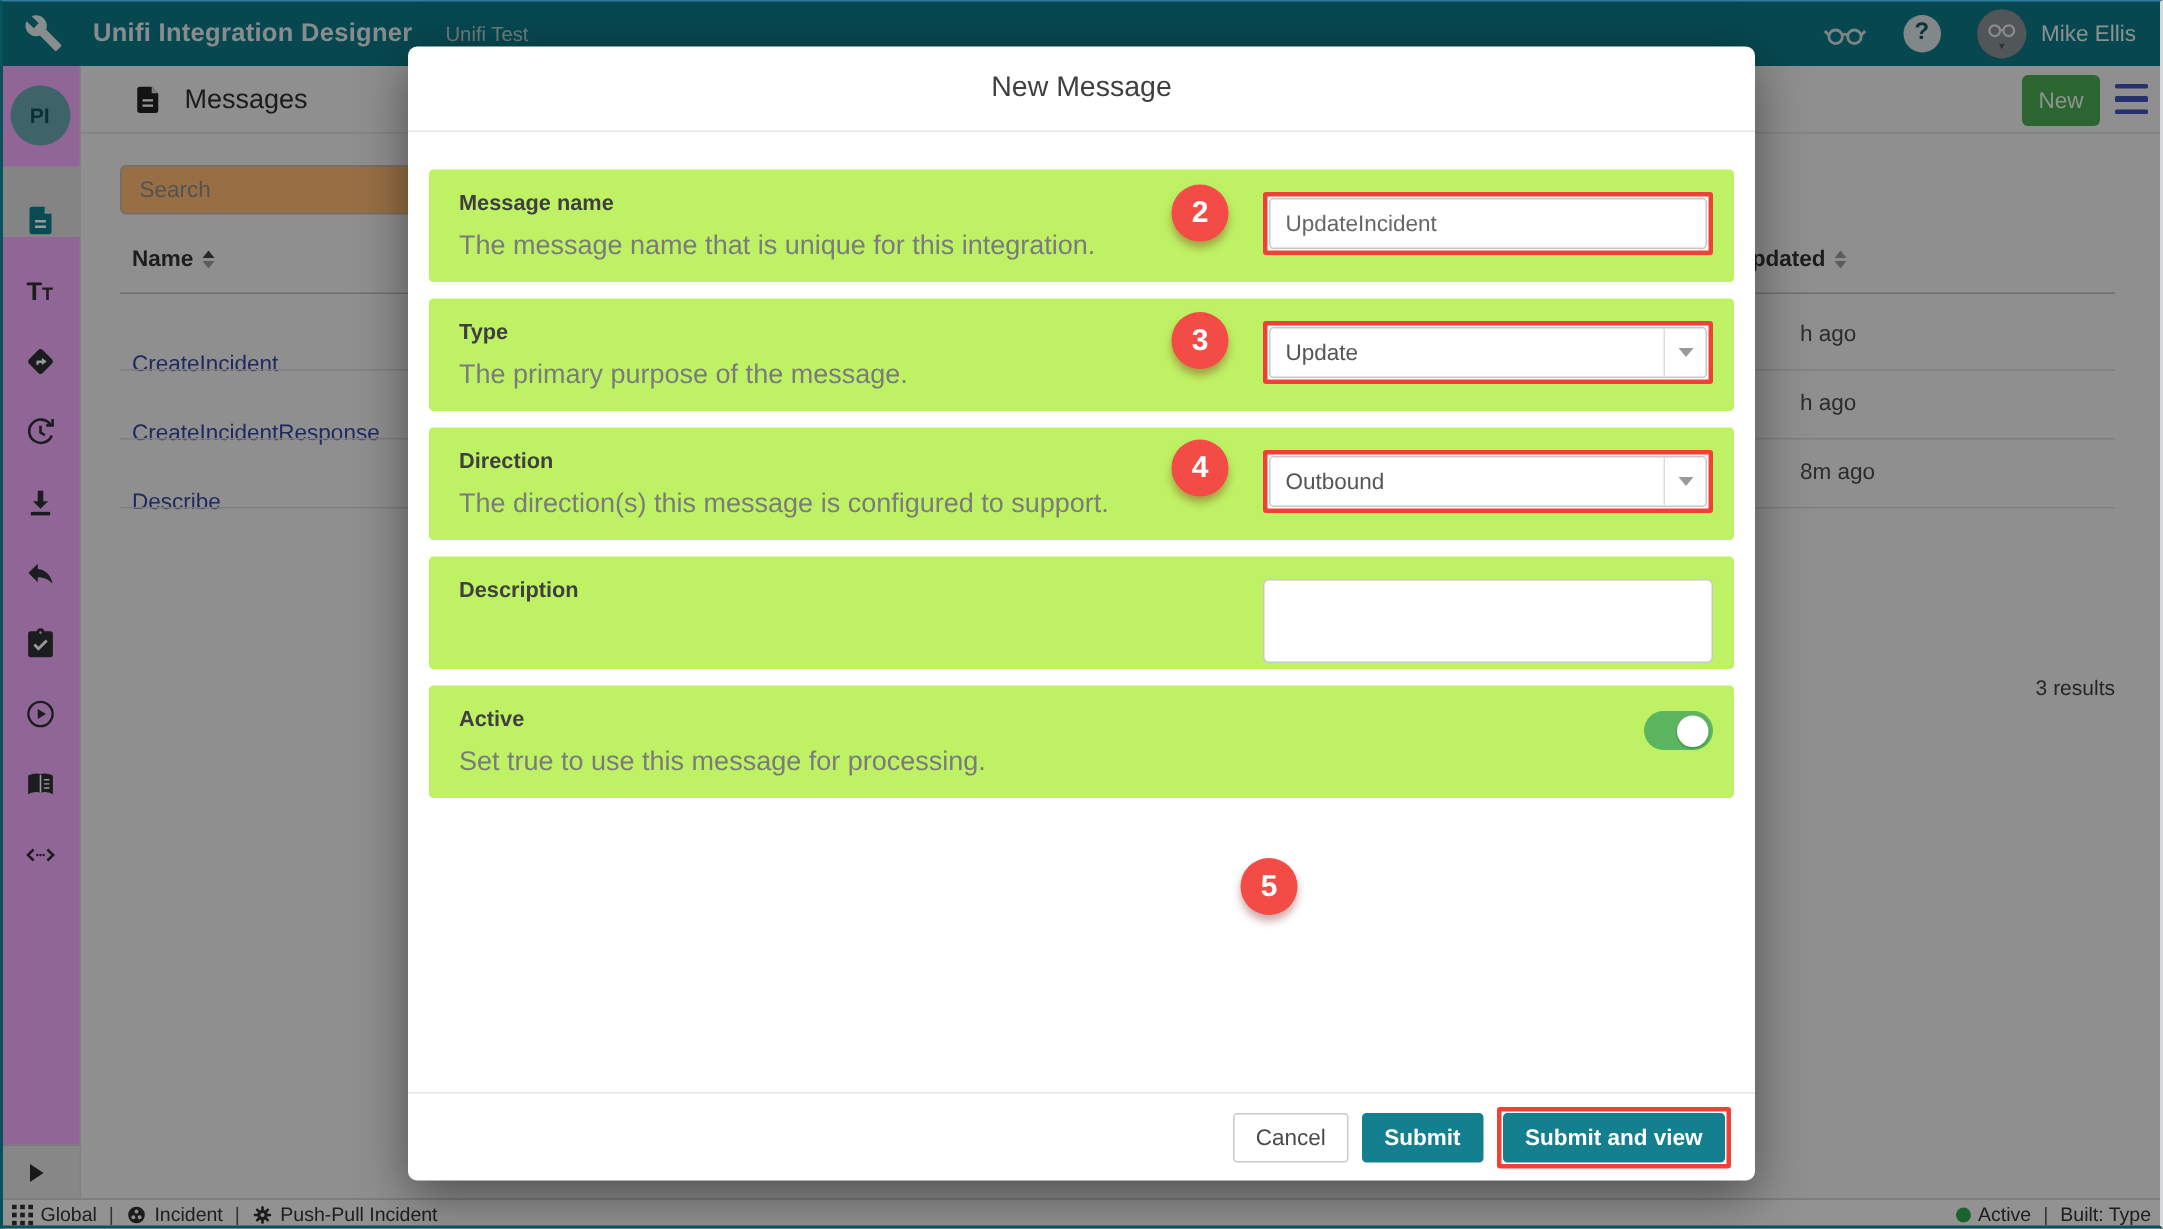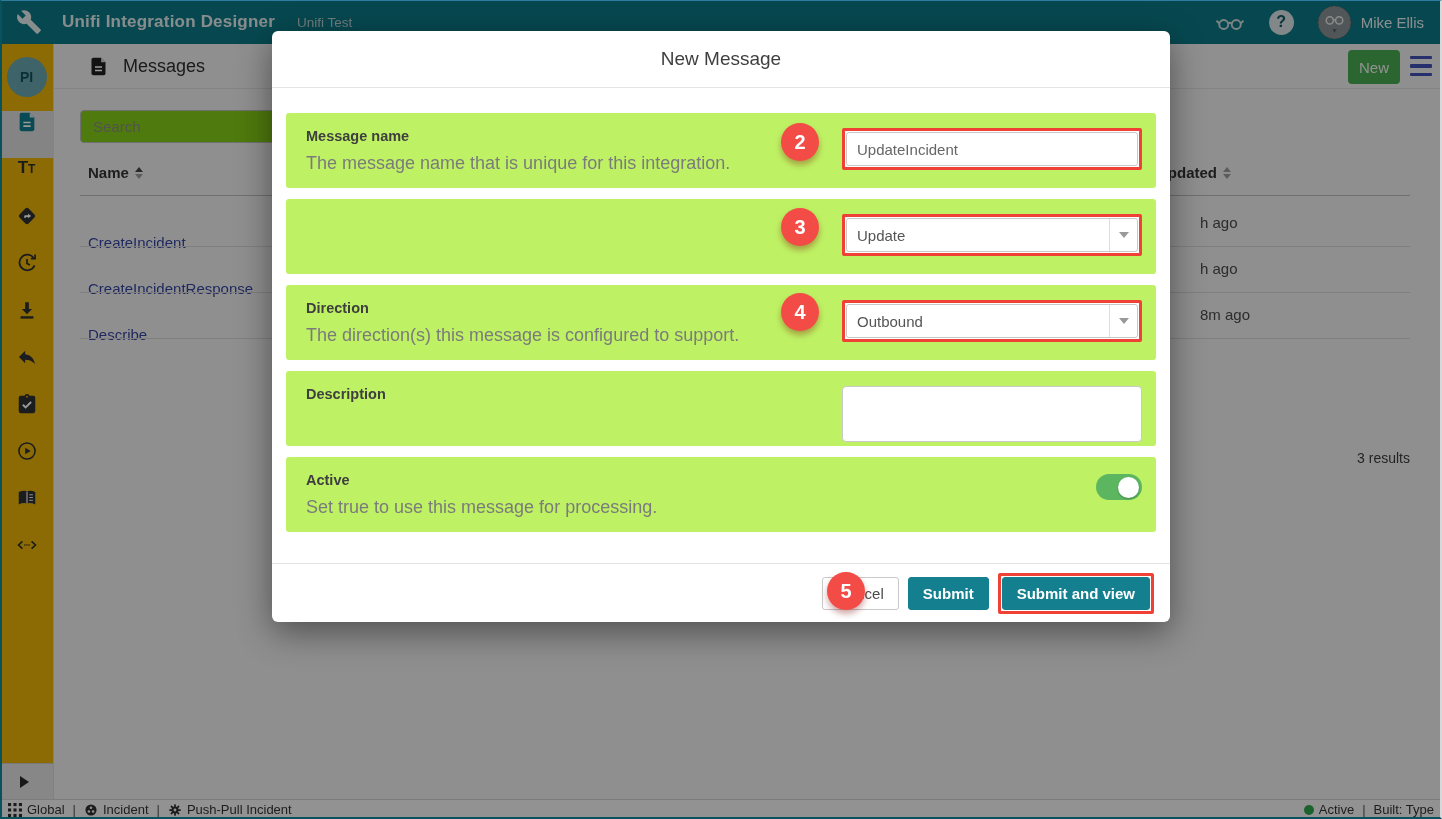--- a/index.html
+++ b/index.html
@@ -14,26 +14,26 @@
   .app-title { margin-left:20px; font-size:17px; font-weight:700; color:#e2ebec; letter-spacing:.2px; }
   .workspace { margin-left:22px; font-size:13.5px; color:#b9cfd2; }
   .topbar-right { margin-left:auto; display:flex; align-items:center; gap:0; }
   .glasses { width:30px; height:30px; color:#cfdcdd; margin-right:24px; }
   .help-circle { width:25px; height:25px; border-radius:50%; background:#d9e3e4; color:#0e5660;
     font-weight:700; font-size:16px; display:flex; align-items:center; justify-content:center; margin-right:24px; }
   .user-avatar { width:33px; height:33px; border-radius:50%; background:#8d9799; overflow:hidden; margin-right:10px; }
   .user-name { font-size:15px; color:#e6eeef; margin-right:18px; }
 
   
-  .rail { position:absolute; left:0; top:44px; bottom:20px; width:54px; background:#eab308;
+  .rail { position:absolute; left:0; top:44px; bottom:20px; width:54px; background:#f0abfc;
     border-right:1px solid #d7d7d7; display:flex; flex-direction:column; align-items:center; }
   .pi-avatar { width:40px; height:40px; border-radius:50%; background:#68a6ae; color:#13515a;
     font-weight:700; font-size:14px; display:flex; align-items:center; justify-content:center; margin-top:13px; }
   .rail-icons { margin-top:14px; width:54px; display:flex; flex-direction:column; }
-  .rail-item { width:54px; height:47px; display:flex; align-items:flex-start; justify-content:center; color:#2d2f31; }
+  .rail-item { width:54px; height:47px; display:flex; align-items:flex-end; justify-content:center; color:#2d2f31; }
   .rail-item svg { width:22px; height:22px; }
   .rail-item.active { background:#dcdcdc; color:#0e7d8c; }
   .tt { font-weight:700; font-size:17px; color:#2d2f31; }
   .tt small { font-size:12px; font-weight:700; }
   .rail-expand { position:absolute; left:0; bottom:20px; width:54px; height:36px; background:#e2e2e2;
     border-top:1px solid #c9c9c9; border-right:1px solid #d7d7d7; display:flex; align-items:center; }
   .tri-right { width:0; height:0; border-top:6px solid transparent; border-bottom:6px solid transparent;
     border-left:9px solid #2b2b2b; margin-left:20px; }
 
   
@@ -42,21 +42,21 @@
     display:flex; align-items:center; }
   .doc-icon-dark { width:21px; height:21px; color:#212121; margin-left:34px; }
   .page-title { font-size:18px; color:#2e2e2e; margin-left:14px; font-weight:400; }
   .new-btn { position:absolute; left:1294px; top:6px; width:52px; height:34px; background:#49a94f;
     color:#eef4ee; border:none; border-radius:4px; font-size:15px; font-family:inherit; }
   .menu-btn { position:absolute; left:1356px; top:12px; width:22px; height:20px;
     display:flex; flex-direction:column; justify-content:space-between; background:none; border:none; }
   .menu-btn i { display:block; height:3.2px; background:#3f51b5; border-radius:1px; }
 
   .search-wrap { position:absolute; left:26px; top:66px; width:206px; height:33px; }
-  .search-input { width:100%; height:100%; border:1px solid #b9b9b9; border-radius:4px; background:#84cc16;
+  .search-input { width:100%; height:100%; border:1px solid #b9b9b9; border-radius:4px; background:#fdba74;
     font-size:15px; color:#555; padding:0 30px 0 12px; font-family:inherit; }
   .search-input::placeholder { color:#8a8a8a; }
   .search-icon { position:absolute; right:-28px; top:6px; width:20px; height:20px; color:#555; }
 
   .col-header { position:absolute; top:120px; font-size:15px; font-weight:700; color:#333; display:flex; align-items:center; }
   .sort { display:inline-flex; flex-direction:column; margin-left:6px; gap:2px; }
   .sort b { width:0; height:0; border-left:4px solid transparent; border-right:4px solid transparent; }
   .sort .up { border-bottom:5px solid #444; }
   .sort .dn { border-top:5px solid #9a9a9a; }
   .hdr-divider { position:absolute; left:26px; right:32px; top:151px; height:1px; background:#b9b9b9; }
@@ -73,21 +73,21 @@
   .sb-item { display:flex; align-items:center; gap:5px; }
   .sb-sep { margin:0 8px; color:#555; }
   .sb-left { display:flex; align-items:center; margin-left:8px; }
   .sb-right { margin-left:auto; display:flex; align-items:center; margin-right:8px; }
   .green-dot { width:10px; height:10px; border-radius:50%; background:#2ea44f; margin-right:5px; }
 
   
   .overlay { position:fixed; inset:0; background:rgba(0,0,0,0.40); z-index:40; }
 
   
-  .modal { position:fixed; left:272px; top:31px; width:898px; height:591px; background:#fff;
+  .modal { position:fixed; left:272px; top:31px; width:898px; height:756px; background:#fff;
     border-radius:6px; box-shadow:0 10px 34px rgba(0,0,0,.45); z-index:60; }
   .modal-header { height:57px; border-bottom:1px solid #e4e4e4; display:flex; align-items:center; justify-content:center; }
   .modal-title { font-size:19px; color:#3f3f3f; }
   .modal-body { padding-top:25px; }
   .frow { margin:0 14px 11px 14px; height:75px; background:#bef264; border-radius:3px;
     padding:15px 14px 15px 20px; display:flex; }
   .fmeta { width:500px; }
   .flabel { font-size:14.5px; font-weight:700; color:#3f3f3f; }
   .fdesc { font-size:18px; color:#7b7b7b; margin-top:9px; }
   .fctrl { margin-left:auto; width:300px; display:flex; justify-content:flex-end; align-items:flex-start; }
@@ -339,20 +339,24 @@
           <div class="fdesc">The message name that is unique for this integration.</div>
         </div>
         <div class="fctrl">
           <span class="hl">
             <input class="txt-input" value="UpdateIncident" style="">
           </span>
         </div>
       </div>
 
       <div class="frow">
+        <div class="fmeta">
+          <div class="flabel">Type</div>
+          <div class="fdesc">The primary purpose of the message.</div>
+        </div>
         <div class="fctrl">
           <span class="hl">
             <div class="dropdown">
               <span class="dd-value">Update</span>
               <span class="dd-btn">
                   <span class="dd-caret"></span>
                 </span>
             </div>
           </span>
         </div>

